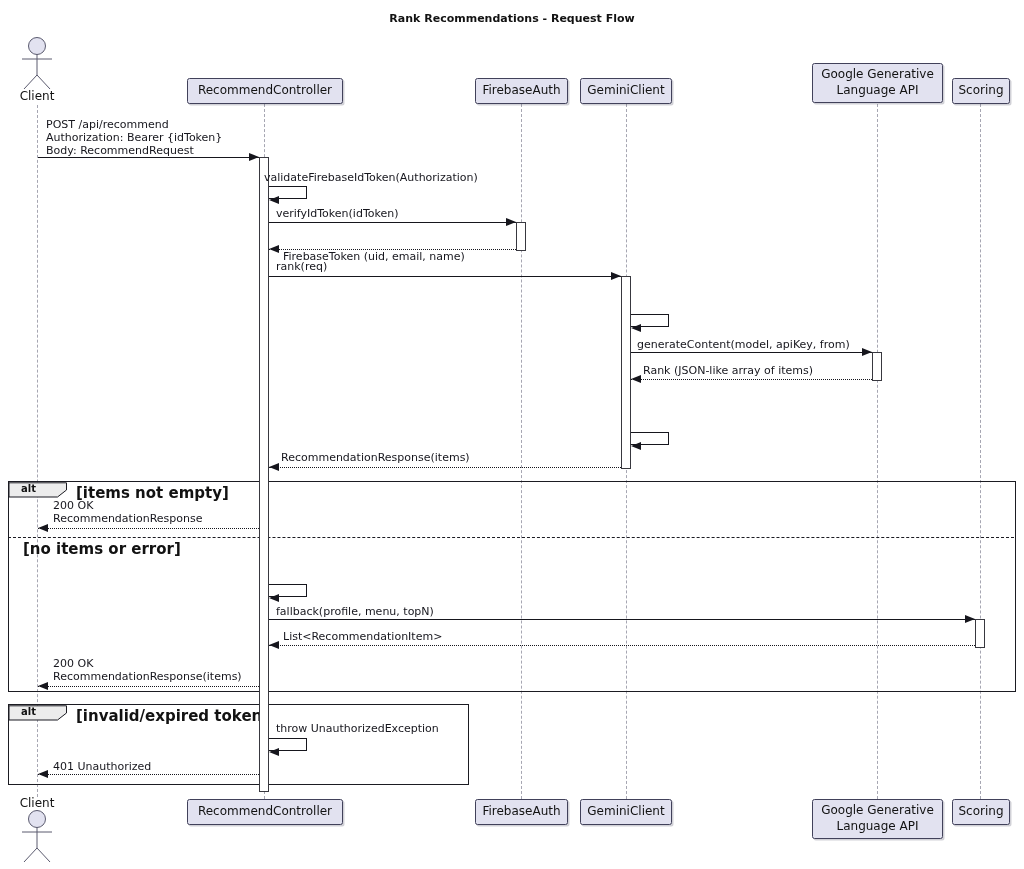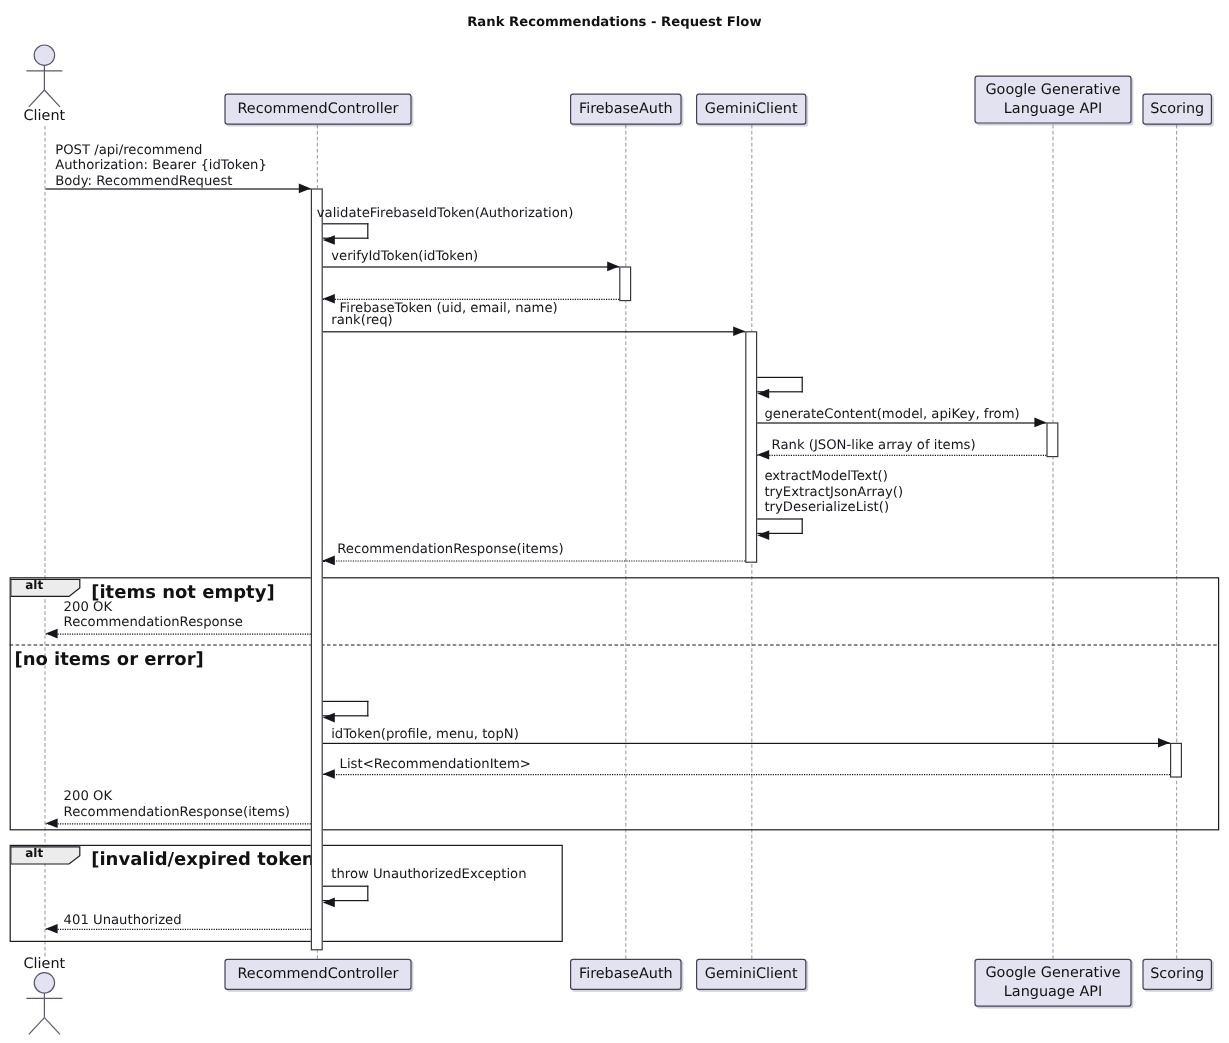--- a/index.html
+++ b/index.html
@@ -49,21 +49,21 @@
   <div class="lifeline" style="left:877px;top:104px;height:695px"></div>
   <div class="lifeline" style="left:980px;top:104px;height:695px"></div>
 
   <div class="frame" style="left:8px;top:481px;width:1006px;height:209px"></div>
   <svg class="actor" style="left:9px;top:482px" width="60" height="16" viewBox="0 0 60 16">
     <path d="M0,0.8 H57.5 V8 L48.5,15 H0 Z" fill="#ECECEC" stroke="#1b1b22"></path>
   </svg>
   <div class="frame-label" style="left:21px;top:483px">alt</div>
   <div class="guard" style="left:76px;top:484px">[items not empty]</div>
   <div class="divider" style="left:8px;top:537px;width:1006px"></div>
-  <div class="guard" style="left:12px;top:540px">[no items or error]</div>
+  <div class="guard" style="left:23px;top:540px">[no items or error]</div>
 
   <div class="frame" style="left:8px;top:704px;width:459px;height:79px"></div>
   <svg class="actor" style="left:9px;top:705px" width="60" height="16" viewBox="0 0 60 16">
     <path d="M0,0.8 H57.5 V8 L48.5,15 H0 Z" fill="#ECECEC" stroke="#1b1b22"></path>
   </svg>
   <div class="frame-label" style="left:21px;top:706px">alt</div>
   <div class="guard" style="left:76px;top:707px">[invalid/expired token]</div>
 
   <div class="activation" style="left:259px;top:157px;height:633px"></div>
   <div class="activation" style="left:516px;top:222px;height:27px"></div>
@@ -89,35 +89,32 @@
   <div class="arrow hr" style="left:269px;top:276px;width:352px"></div>
 
   <div class="loop" style="left:631px;top:314px"></div>
 
   <div class="msg" style="left:637px;top:338px">generateContent(model, apiKey, from)</div>
   <div class="arrow hr" style="left:631px;top:352px;width:241px"></div>
 
   <div class="msg" style="left:643px;top:364px">Rank (JSON-like array of items)</div>
   <div class="arrow rtn hl" style="left:631px;top:379px;width:241px"></div>
 
-  <div class="msg" style="left:637px;top:390px">extractModelText()
-tryExtractJsonArray()
-tryDeserializeList()</div>
   <div class="loop" style="left:631px;top:432px"></div>
 
   <div class="msg" style="left:281px;top:451px">RecommendationResponse(items)</div>
   <div class="arrow rtn hl" style="left:269px;top:467px;width:352px"></div>
 
   <div class="msg" style="left:53px;top:499px">200 OK
 RecommendationResponse</div>
   <div class="arrow rtn hl" style="left:38px;top:528px;width:221px"></div>
 
   <div class="loop" style="left:269px;top:584px"></div>
 
-  <div class="msg" style="left:276px;top:605px">idToken(profile, menu, topN)</div>
+  <div class="msg" style="left:276px;top:605px">fallback(profile, menu, topN)</div>
   <div class="arrow hr" style="left:269px;top:619px;width:706px"></div>
 
   <div class="msg" style="left:283px;top:630px">List&lt;RecommendationItem&gt;</div>
   <div class="arrow rtn hl" style="left:269px;top:645px;width:706px"></div>
 
   <div class="msg" style="left:53px;top:657px">200 OK
 RecommendationResponse(items)</div>
   <div class="arrow rtn hl" style="left:38px;top:686px;width:221px"></div>
 
   <div class="msg" style="left:276px;top:722px">throw UnauthorizedException</div>

